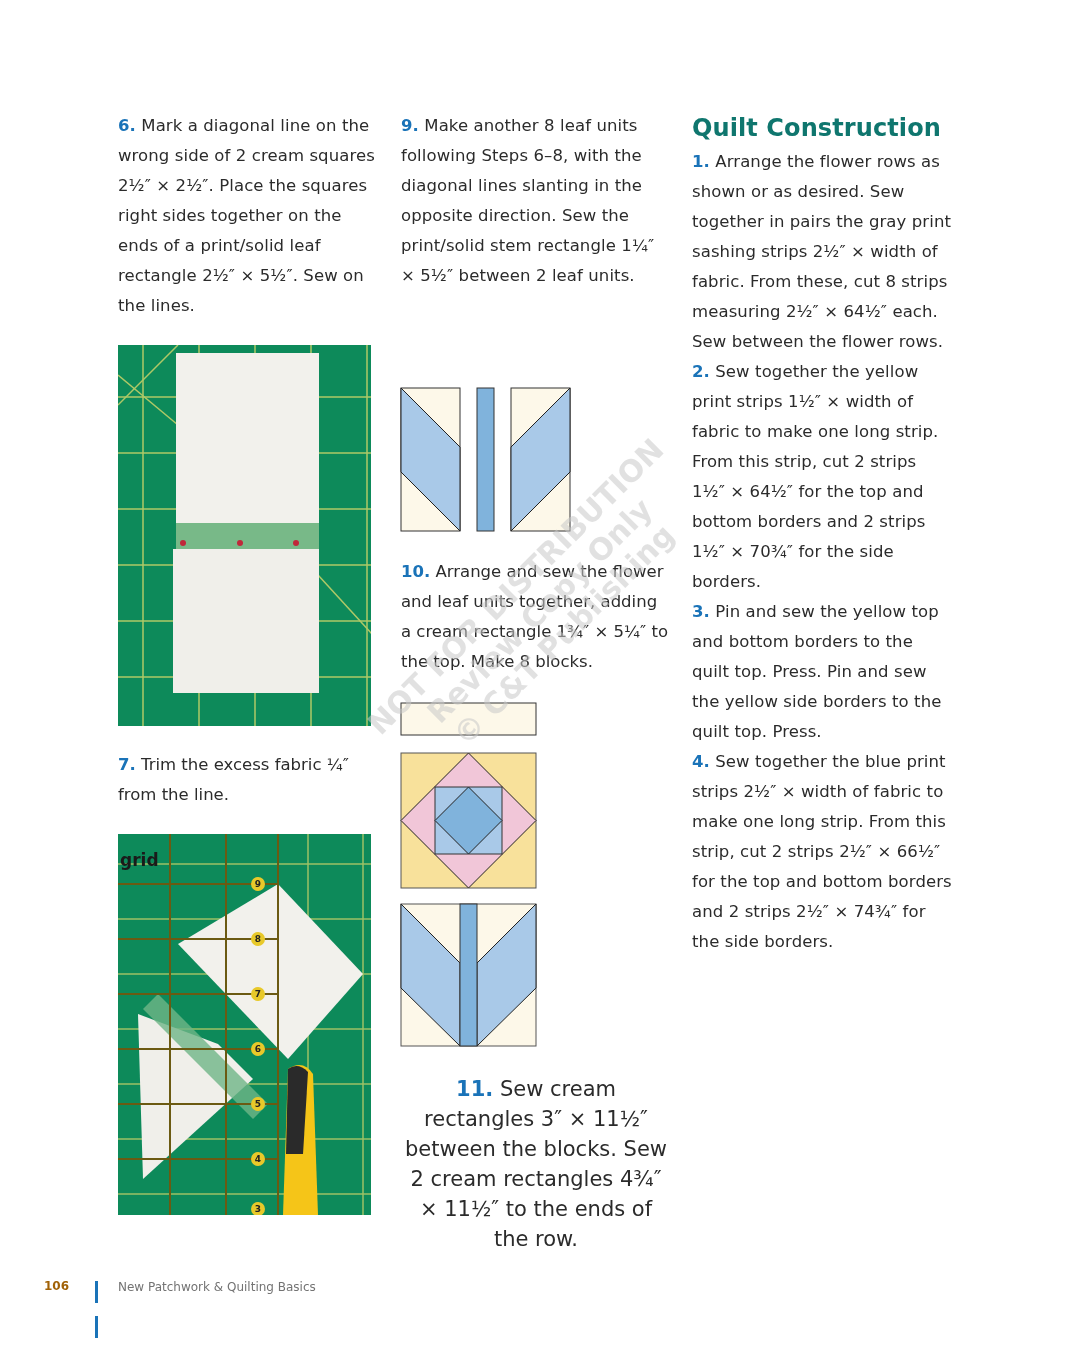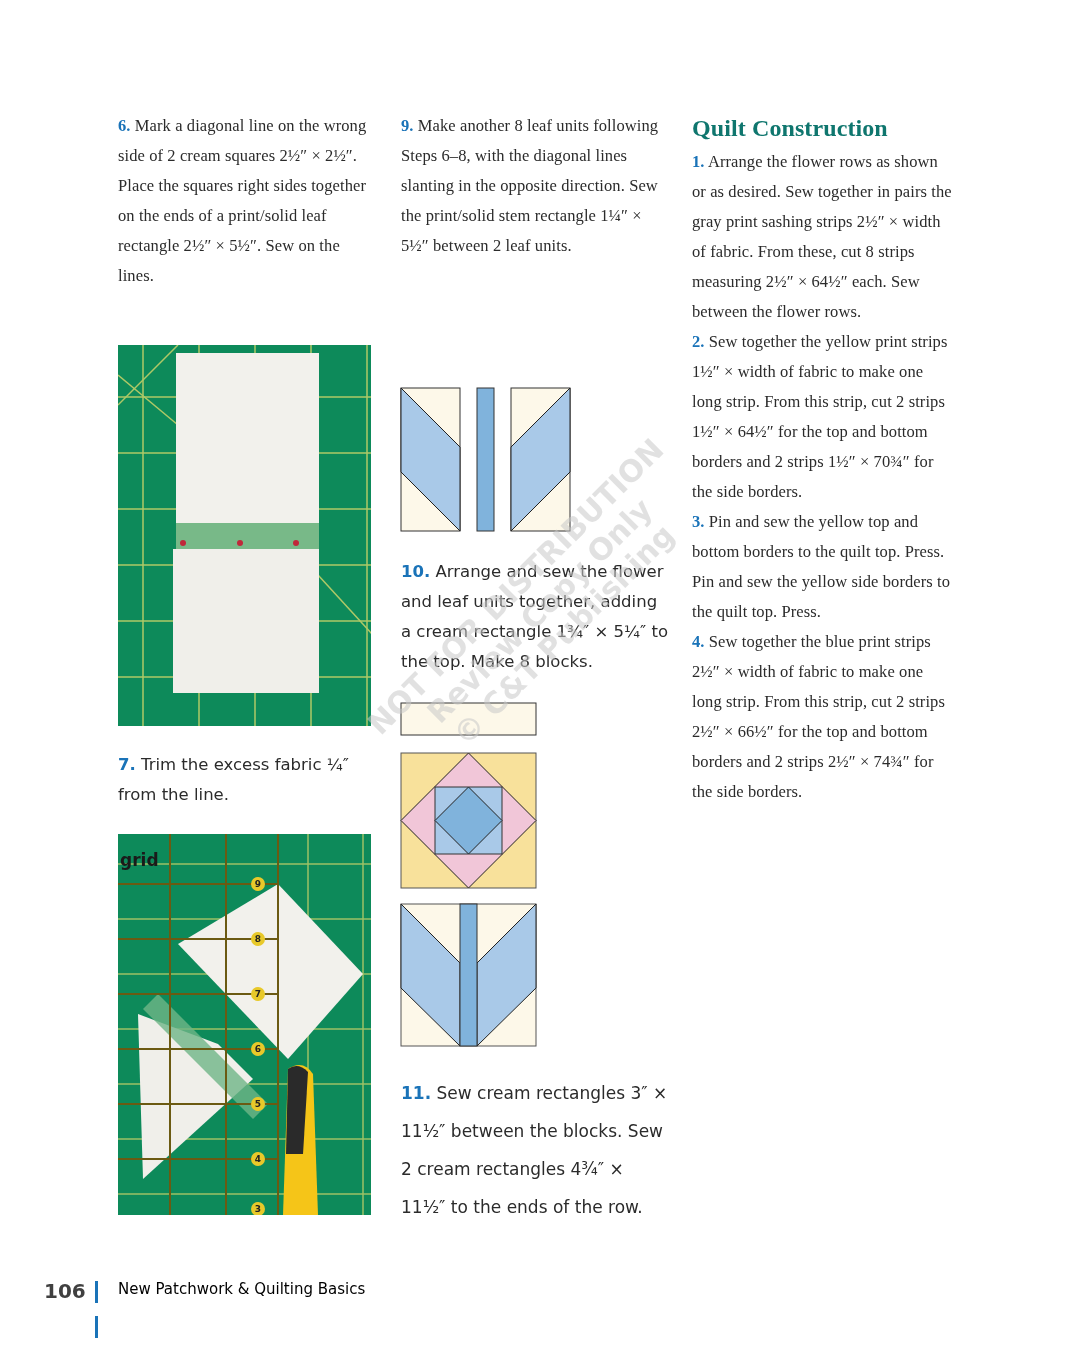--- a/index.html
+++ b/index.html
@@ -1,20 +1,20 @@
 <!DOCTYPE html>
 <html><head>
 <meta charset="utf-8">
 <style>
   html, body { margin: 0; padding: 0; }
   body {
     width: 1080px; height: 1350px; background: #ffffff; position: relative; overflow: hidden;
     font-family: "DejaVu Sans", sans-serif; color: #2b2b2b;
   }
-  .col { position: absolute; font-size: 16.5px; line-height: 30px; letter-spacing: 0.1px; font-family: Liberation Serif, serif; }
+  .col { position: absolute; font-size: 16.5px; line-height: 30px; letter-spacing: 0.1px; }
   .col p { margin: 0; }
   .num { color: #1a73b8; font-weight: bold; }
   .heading { color: #0f766e; font-weight: bold; font-size: 24px; line-height: 30px; margin: 0 0 4px 0; }
   .para + .para { }
 
   #col1 { left: 118px; top: 111px; width: 260px; }
   #col2 { left: 401px; top: 111px; width: 270px; }
   #col3 { left: 692px; top: 113px; width: 260px; }
 
   .photo { position: absolute; overflow: hidden; }
@@ -22,25 +22,25 @@
   #photo2 { left: 118px; top: 834px; width: 253px; height: 381px; background: #0d8a5a; }
 
   .diagram { position: absolute; }
   #diag-leaf { left: 400px; top: 387px; }
   #diag-cream { left: 400px; top: 702px; }
   #diag-flower { left: 400px; top: 752px; }
   #diag-leafblock { left: 400px; top: 903px; }
 
   #step7 { position: absolute; left: 118px; top: 750px; width: 260px; font-size: 16.5px; line-height: 30px; }
   #step10 { position: absolute; left: 401px; top: 557px; width: 270px; font-size: 16.5px; line-height: 30px; }
-  #step11 { position: absolute; left: 401px; top: 1074px; width: 270px; font-size: 17px; line-height: 38px; }
-
-  .footer-num { position: absolute; left: 44px; top: 1279px; font-weight: bold; font-size: 20px; color: #404040; }
+  #step11 { position: absolute; left: 401px; top: 1074px; width: 270px; font-size: 21px; line-height: 30px; text-align: center; }
+
+  .footer-num { position: absolute; left: 44px; top: 1279px; font-weight: bold; font-size: 12px; color: #a16207; }
   .footer-bar { position: absolute; left: 95px; width: 3px; height: 22px; background: #1a73b8; }
-  .footer-title { position: absolute; left: 118px; top: 1280px; font-size: 15px; color: #000000; }
+  .footer-title { position: absolute; left: 118px; top: 1280px; font-size: 12px; color: #737373; }
 
   .watermark {
     position: absolute; left: 330px; top: 560px; width: 420px; transform: rotate(-45deg);
     transform-origin: center; text-align: center; color: rgba(200,200,200,0.55);
     font-weight: bold; font-size: 30px; line-height: 34px; pointer-events: none;
   }
 </style>
 </head>
 <body>
 

